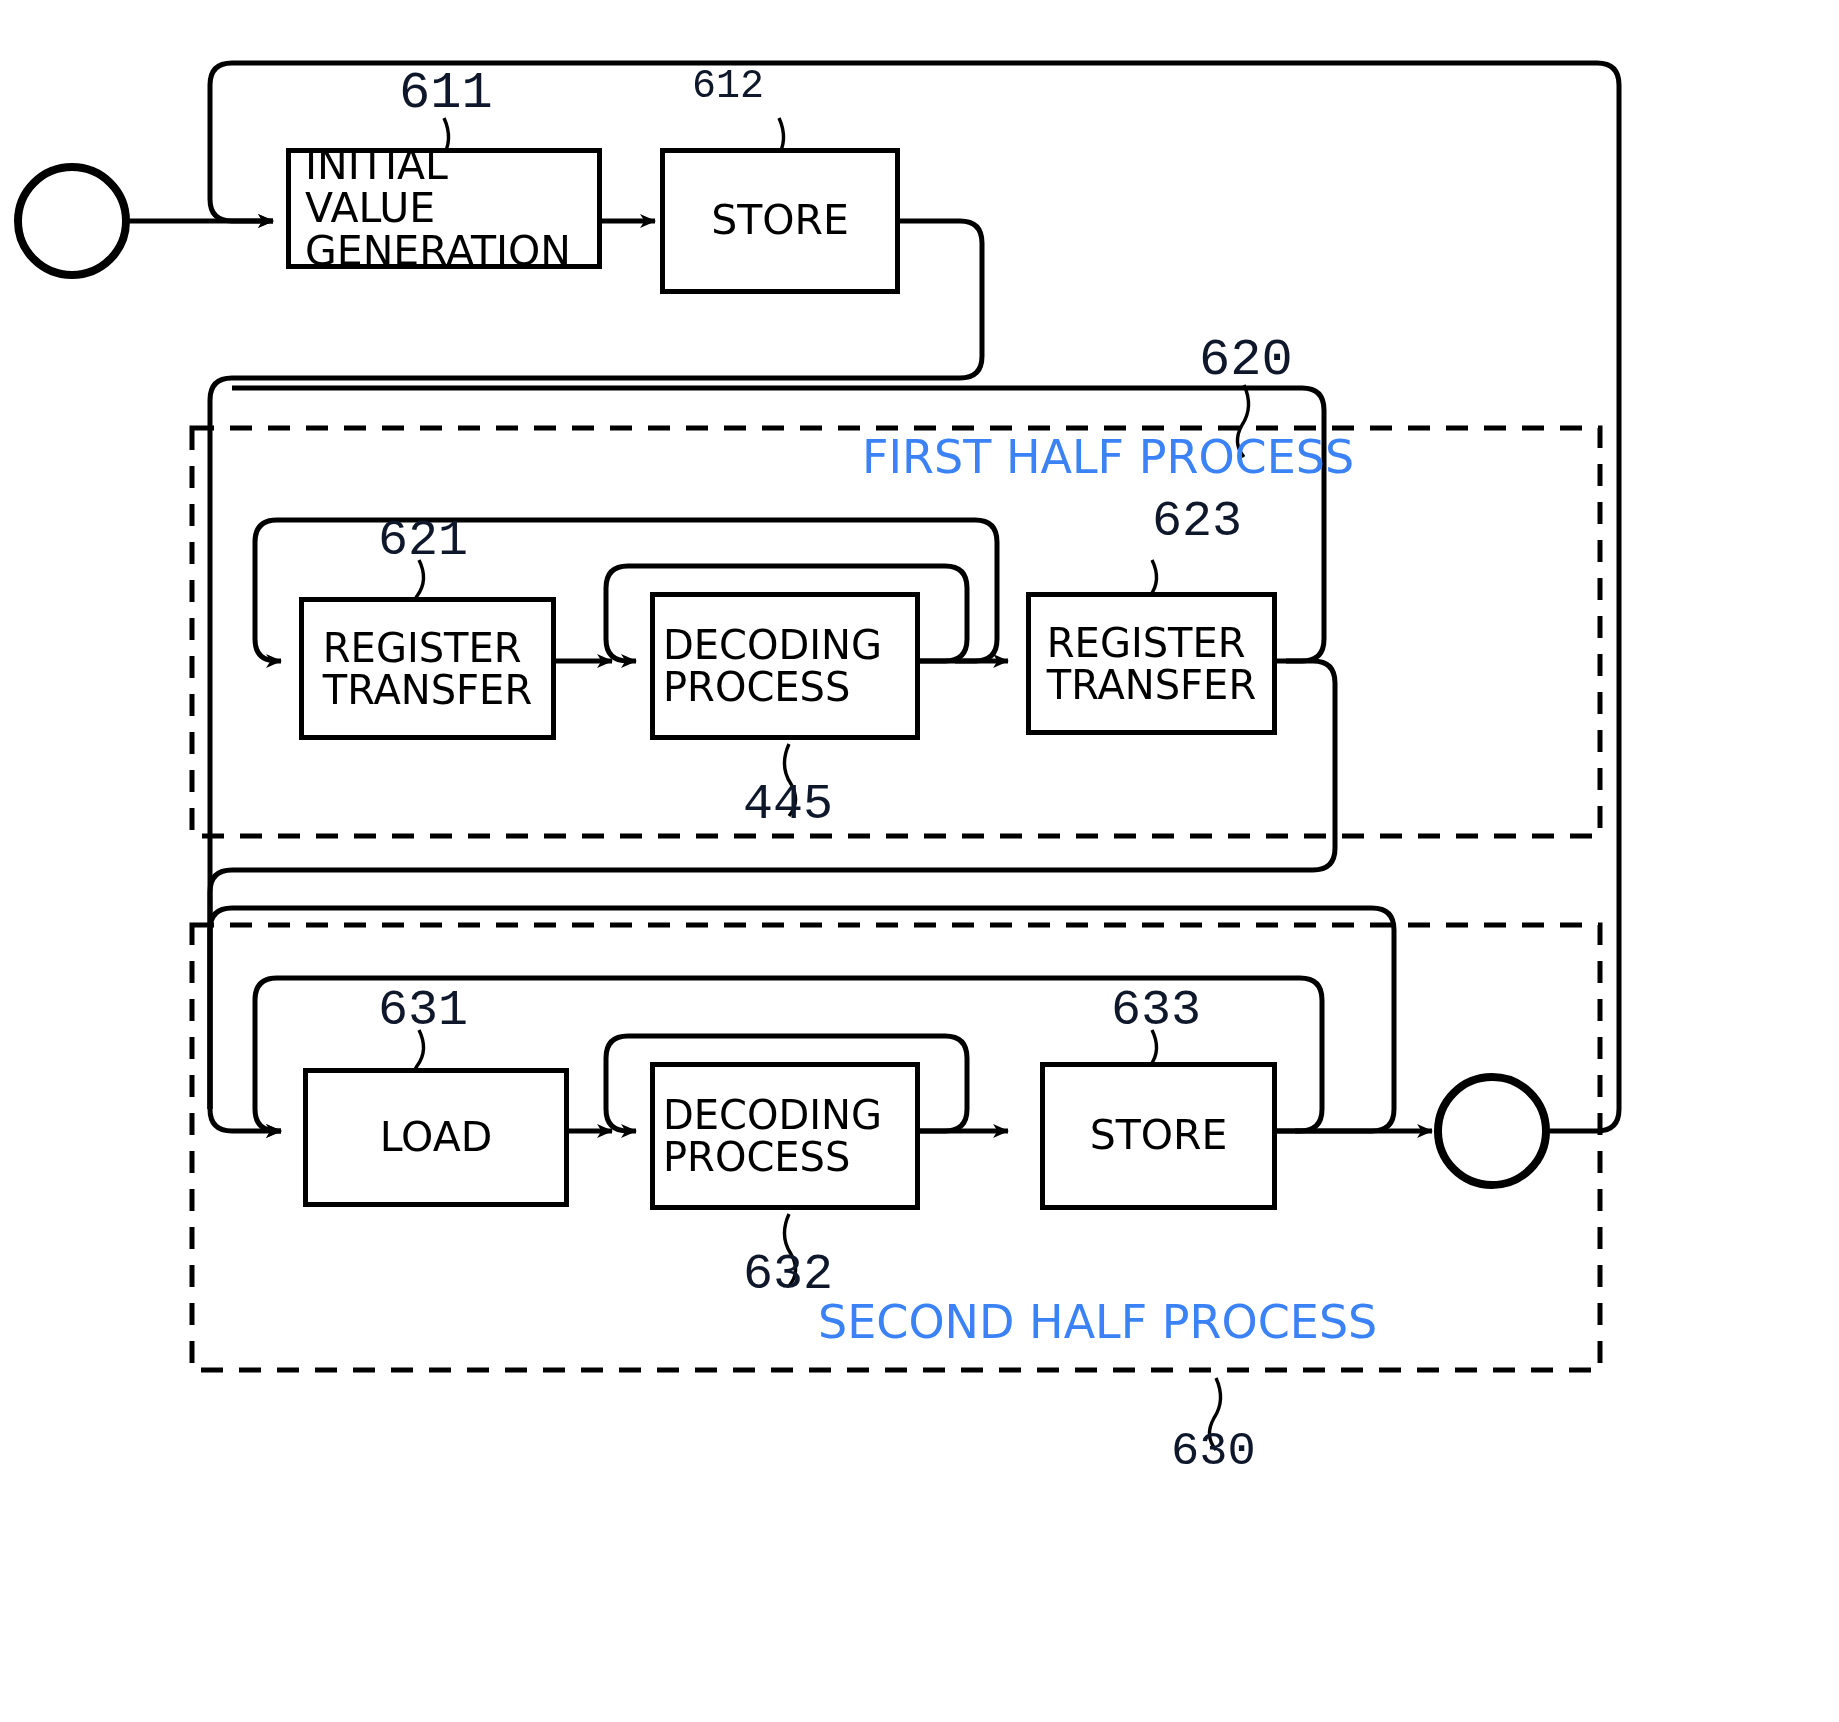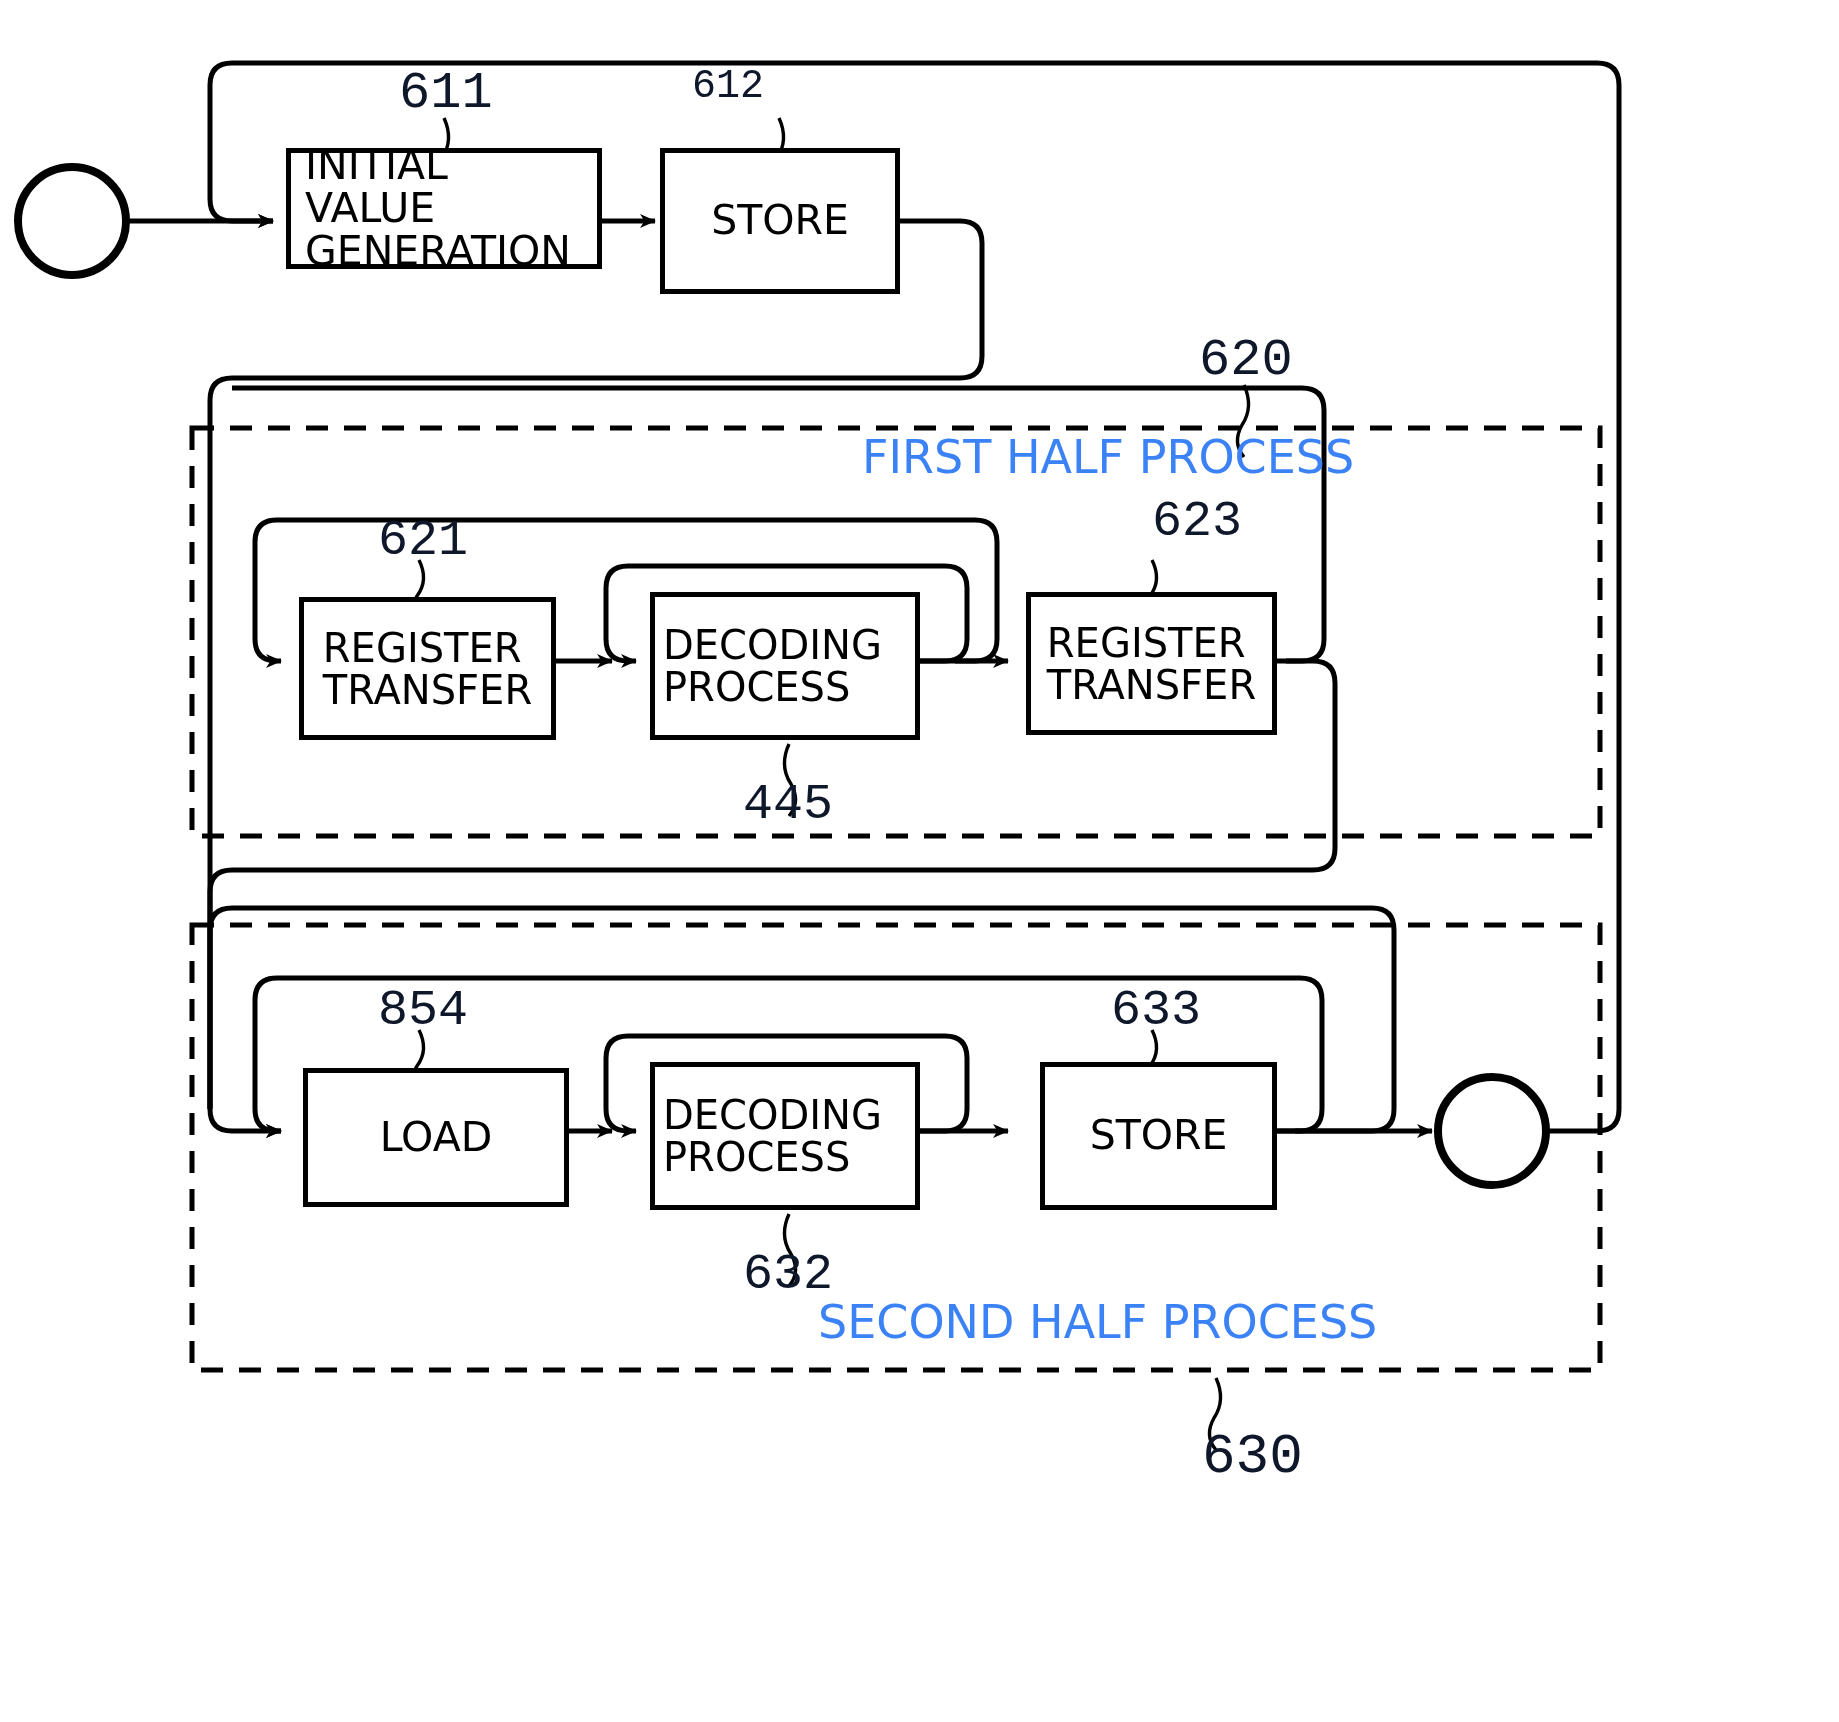--- a/index.html
+++ b/index.html
@@ -139,21 +139,21 @@
   <div class="node" style="left:1040px;top:1062px;width:237px;height:148px;font-size:41px;">
     <span class="tx">STORE</span>
   </div>
 
   <div class="reftag" style="left:399px;top:64px;font-size:52px;">611</div>
   <div class="reftag" style="left:692px;top:64px;font-size:40px;">612</div>
   <div class="reftag" style="left:1199px;top:331px;font-size:52px;">620</div>
   <div class="reftag" style="left:378px;top:512px;font-size:50px;">621</div>
   <div class="reftag" style="left:743px;top:776px;font-size:50px;">445</div>
   <div class="reftag" style="left:1111px;top:493px;font-size:50px;margin-left:41px;">623</div>
-  <div class="reftag" style="left:1171px;top:1425px;font-size:56px;margin-left:31px;">630</div>
-  <div class="reftag" style="left:378px;top:982px;font-size:50px;">854</div>
+  <div class="reftag" style="left:1171px;top:1425px;font-size:47px;">630</div>
+  <div class="reftag" style="left:378px;top:982px;font-size:50px;">631</div>
   <div class="reftag" style="left:743px;top:1246px;font-size:50px;">632</div>
   <div class="reftag" style="left:1111px;top:982px;font-size:50px;">633</div>
 
   <div class="grouplabel" style="left:862px;top:430px;font-size:46px;">FIRST HALF PROCESS</div>
   <div class="grouplabel" style="left:818px;top:1295px;font-size:46px;">SECOND HALF PROCESS</div>
 
 </div>
 
 </body></html>

